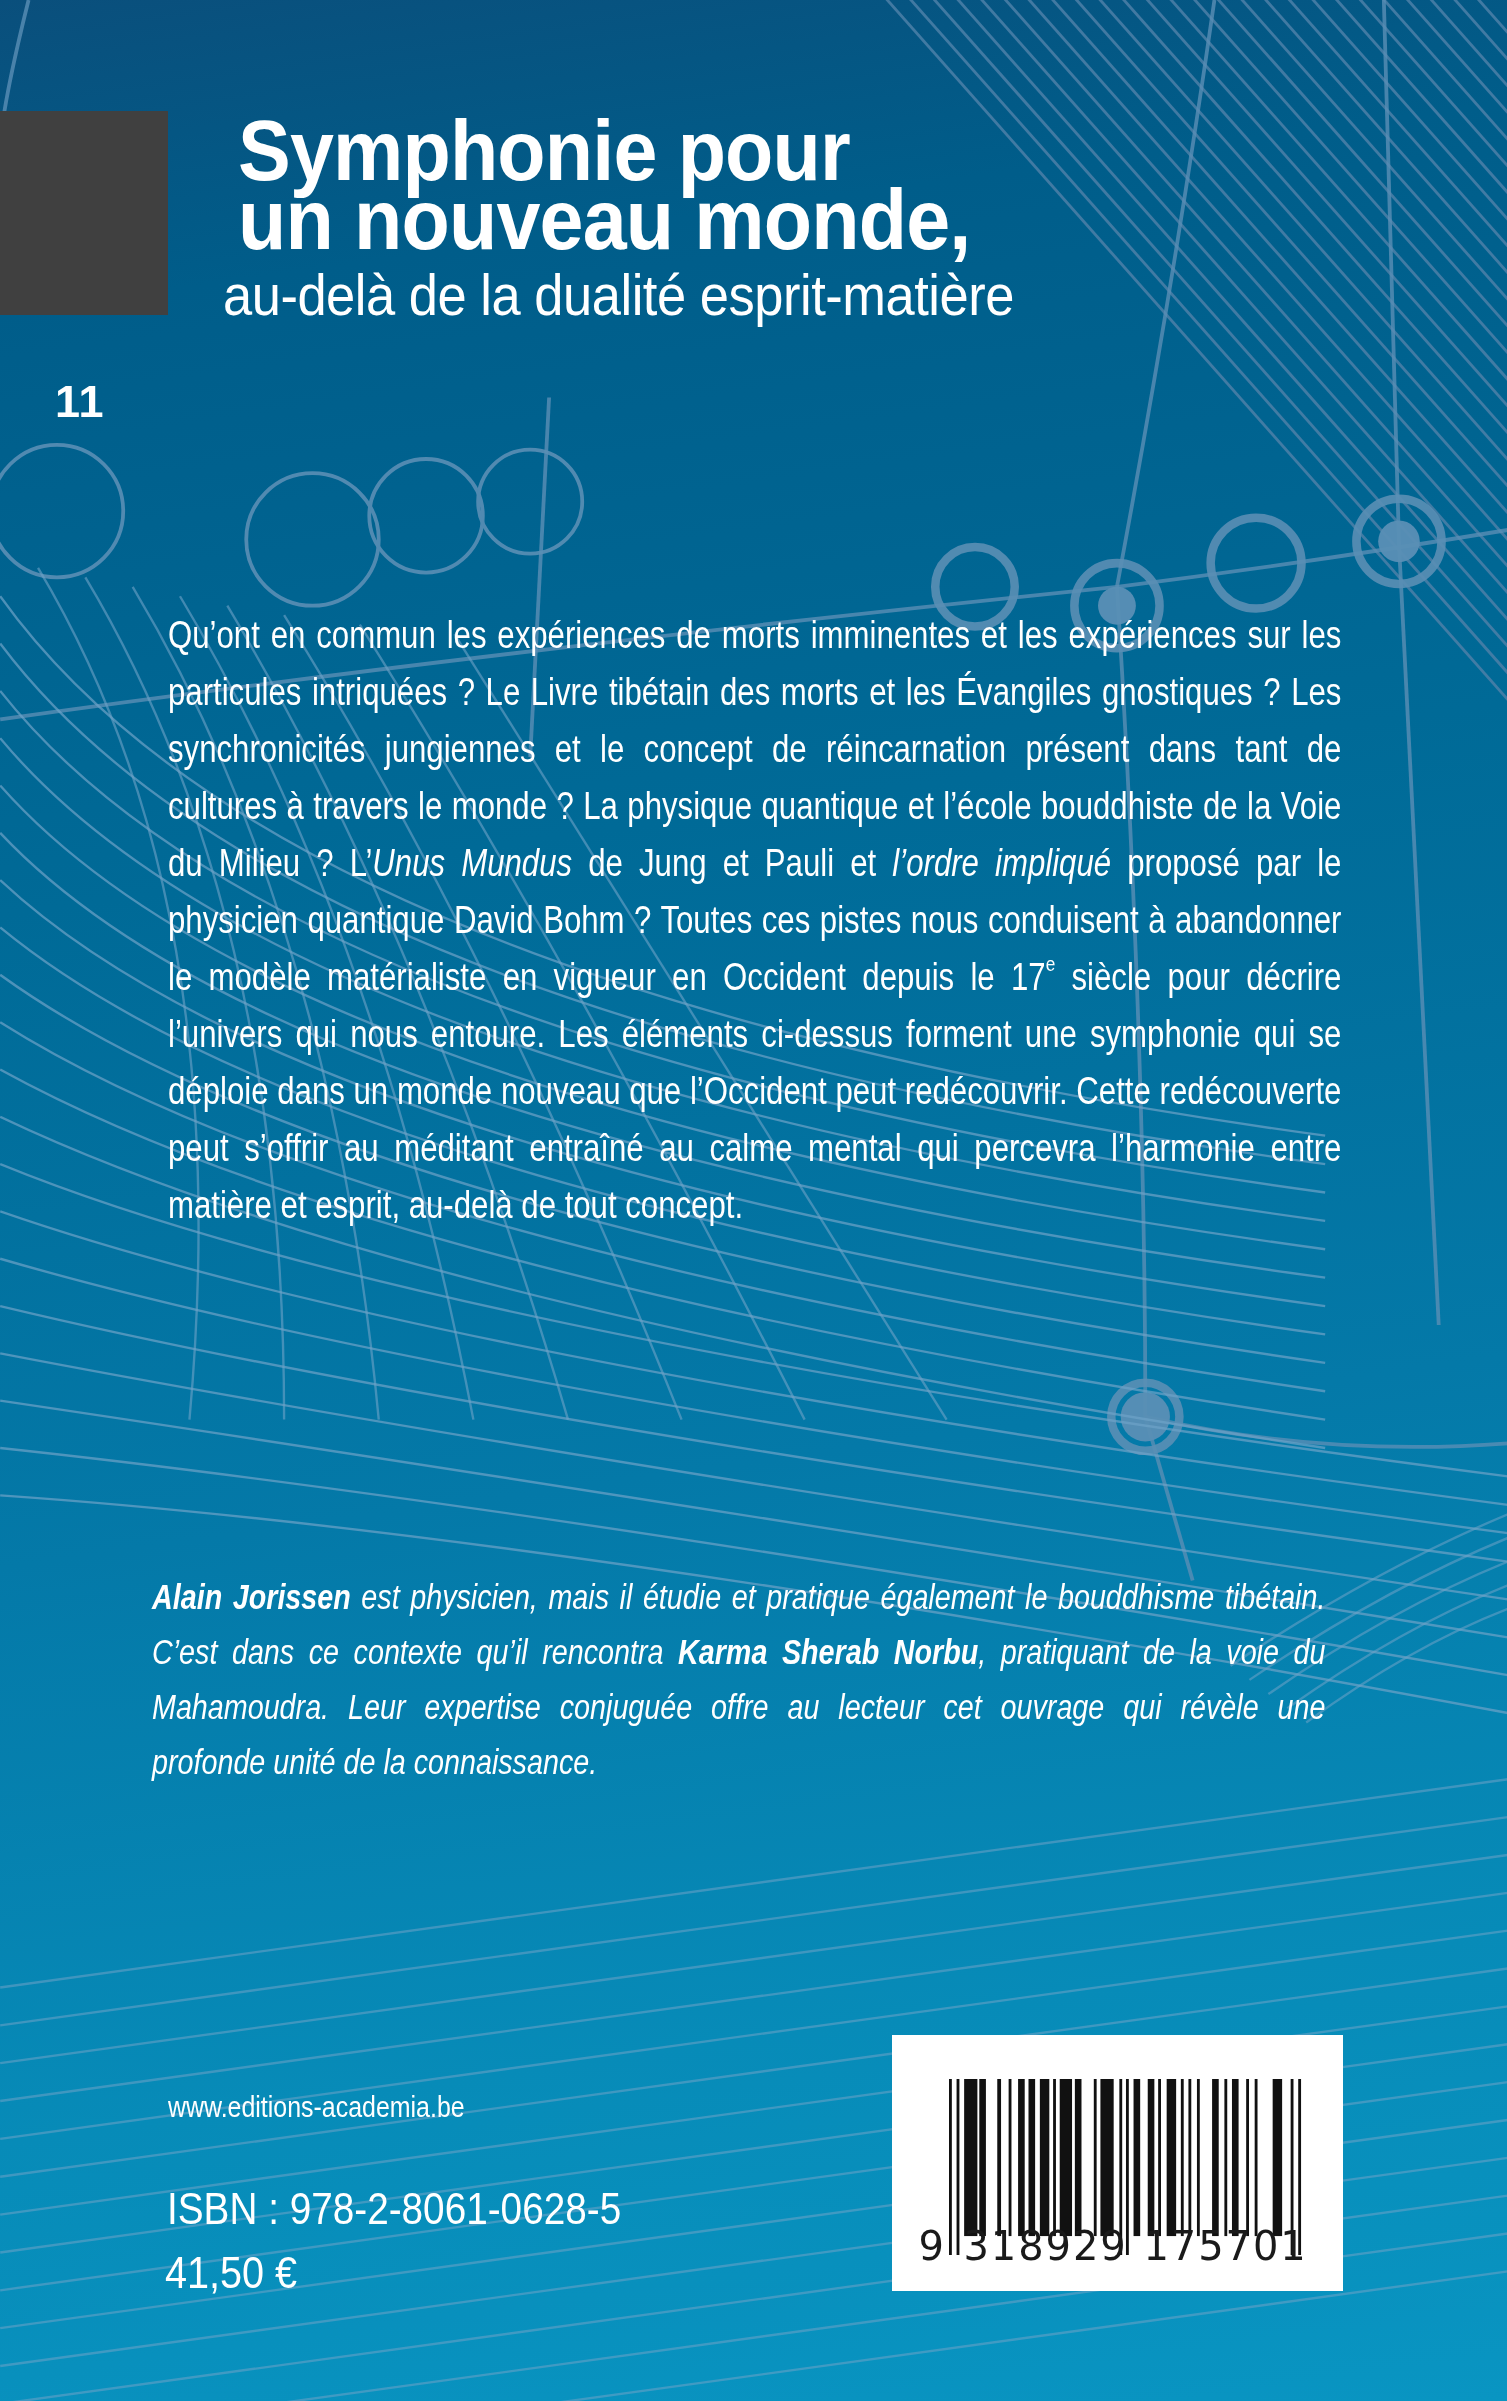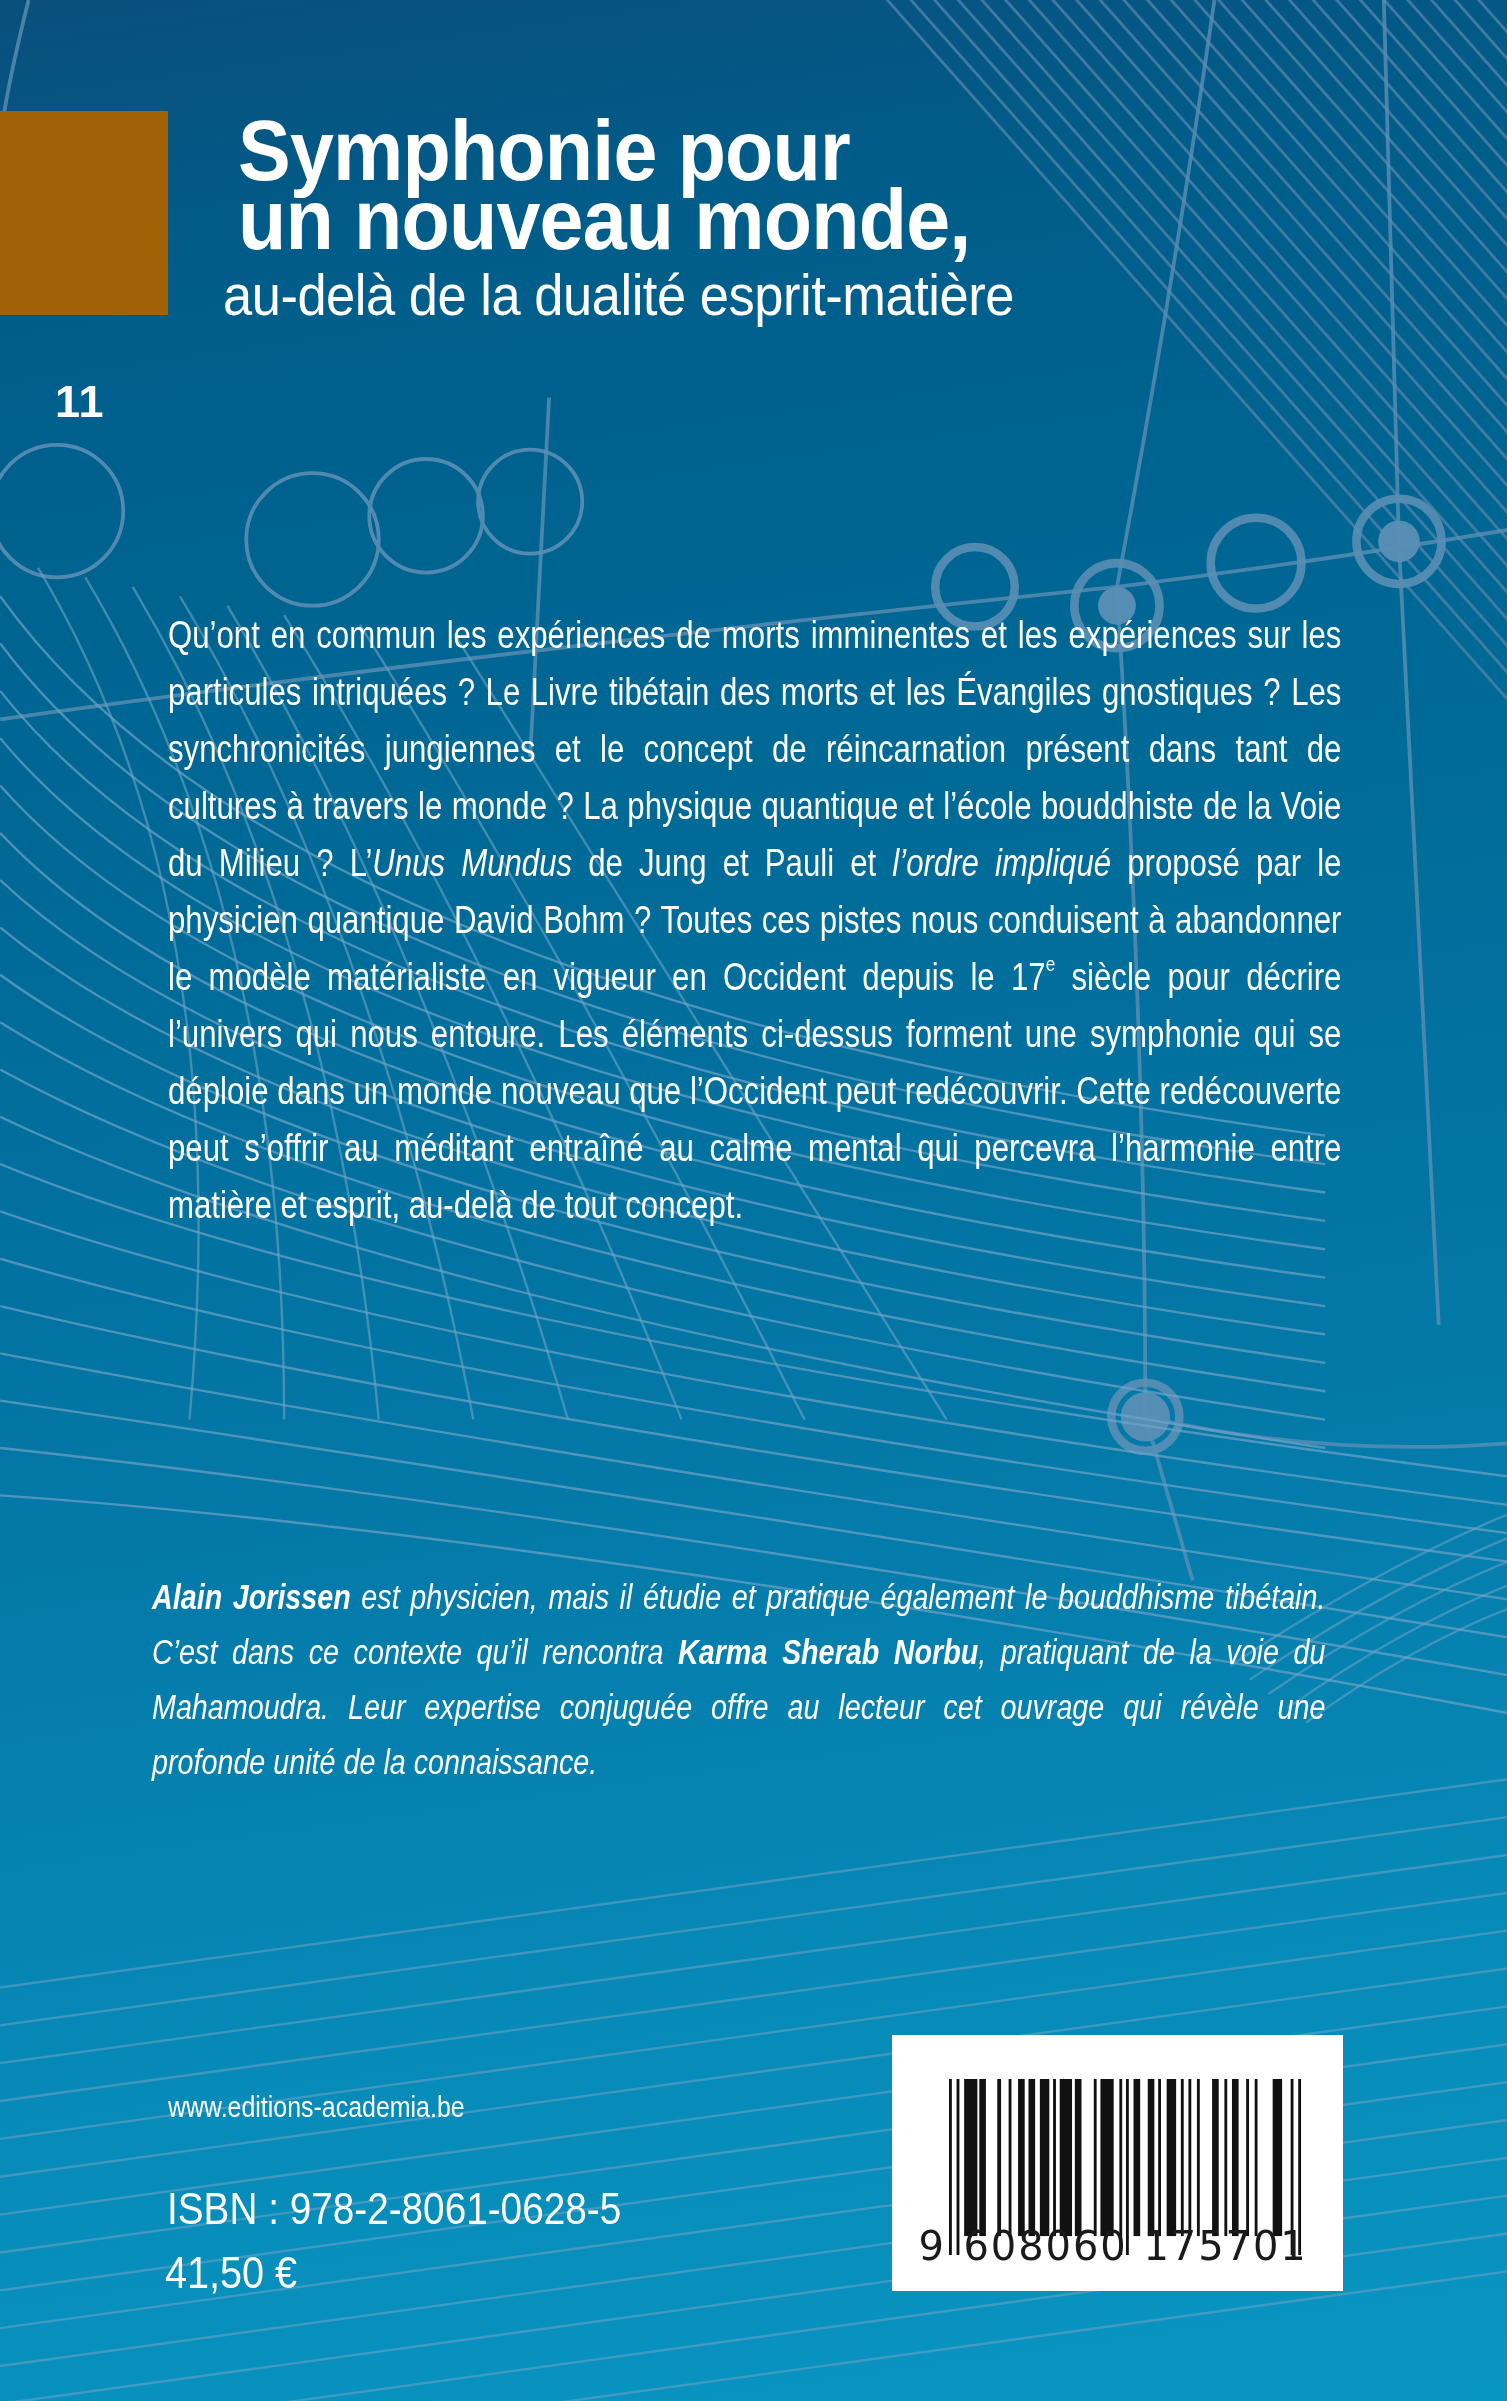--- a/index.html
+++ b/index.html
@@ -2,21 +2,21 @@
 <html style="font-size:15px"><head>
 <meta charset="utf-8">
 <style>
   html, body { margin:0; padding:0; }
   body { width:1508px; height:2402px; overflow:hidden; position:relative;
     font-family:"Liberation Sans", sans-serif; color:#ffffff;
     background: linear-gradient(172deg, #0a4f7c 0%, #005d8a 12%, #006a97 35%, #0479a8 60%, #078bb8 82%, #0995c2 100%); }
   .bg-svg { position:absolute; left:0; top:0; width:1508px; height:2402px; z-index:0; }
   .layer { position:absolute; z-index:1; }
 
-  .pink-box { left:0; top:111px; width:168px; height:204px; background:#a16207; }
+  .pink-box { left:0; top:111px; width:168px; height:204px; background:#404040; }
   .series-number { position:absolute; left:55px; top:268px; font-size:45px; font-weight:bold; line-height:1; letter-spacing:0.9px; }
 
   .title { left:224px; top:102px; width:1230px; }
   .title-line { display:block; font-weight:bold; font-size:85px; line-height:69px; letter-spacing:-0.9px;
     transform-origin:left top; transform:scaleX(0.93); white-space:nowrap; }
   .subtitle { left:223px; top:267px; font-size:57px; line-height:1; white-space:nowrap; font-weight:normal;
     transform-origin:left top; transform:scaleX(0.92); letter-spacing:-0.5px; }
 
   .body-text { left:168px; top:607px; width:1173px; }
   .body-inner { width:1431px; transform-origin:left top; transform:scaleX(0.82);
@@ -219,17 +219,17 @@
       <rect x="299" y="0" width="7" height="166"></rect>
         <rect x="314" y="0" width="3" height="166"></rect>
       <rect x="323" y="0" width="3" height="166"></rect>
       <rect x="342" y="0" width="10" height="166"></rect>
       <rect x="361" y="0" width="3" height="186"></rect>
         <rect x="369" y="0" width="3" height="186"></rect>
     </g>
   </svg>
   <div class="barcode-digits">
     <span style="left:0;">9</span>
-    <span style="left:45px; letter-spacing:1.9px;">608060</span>
+    <span style="left:45px; letter-spacing:1.9px;">318929</span>
     <span style="left:225px; letter-spacing:1.9px;">175701</span>
   </div>
 </div>
 
 
 </body></html>

